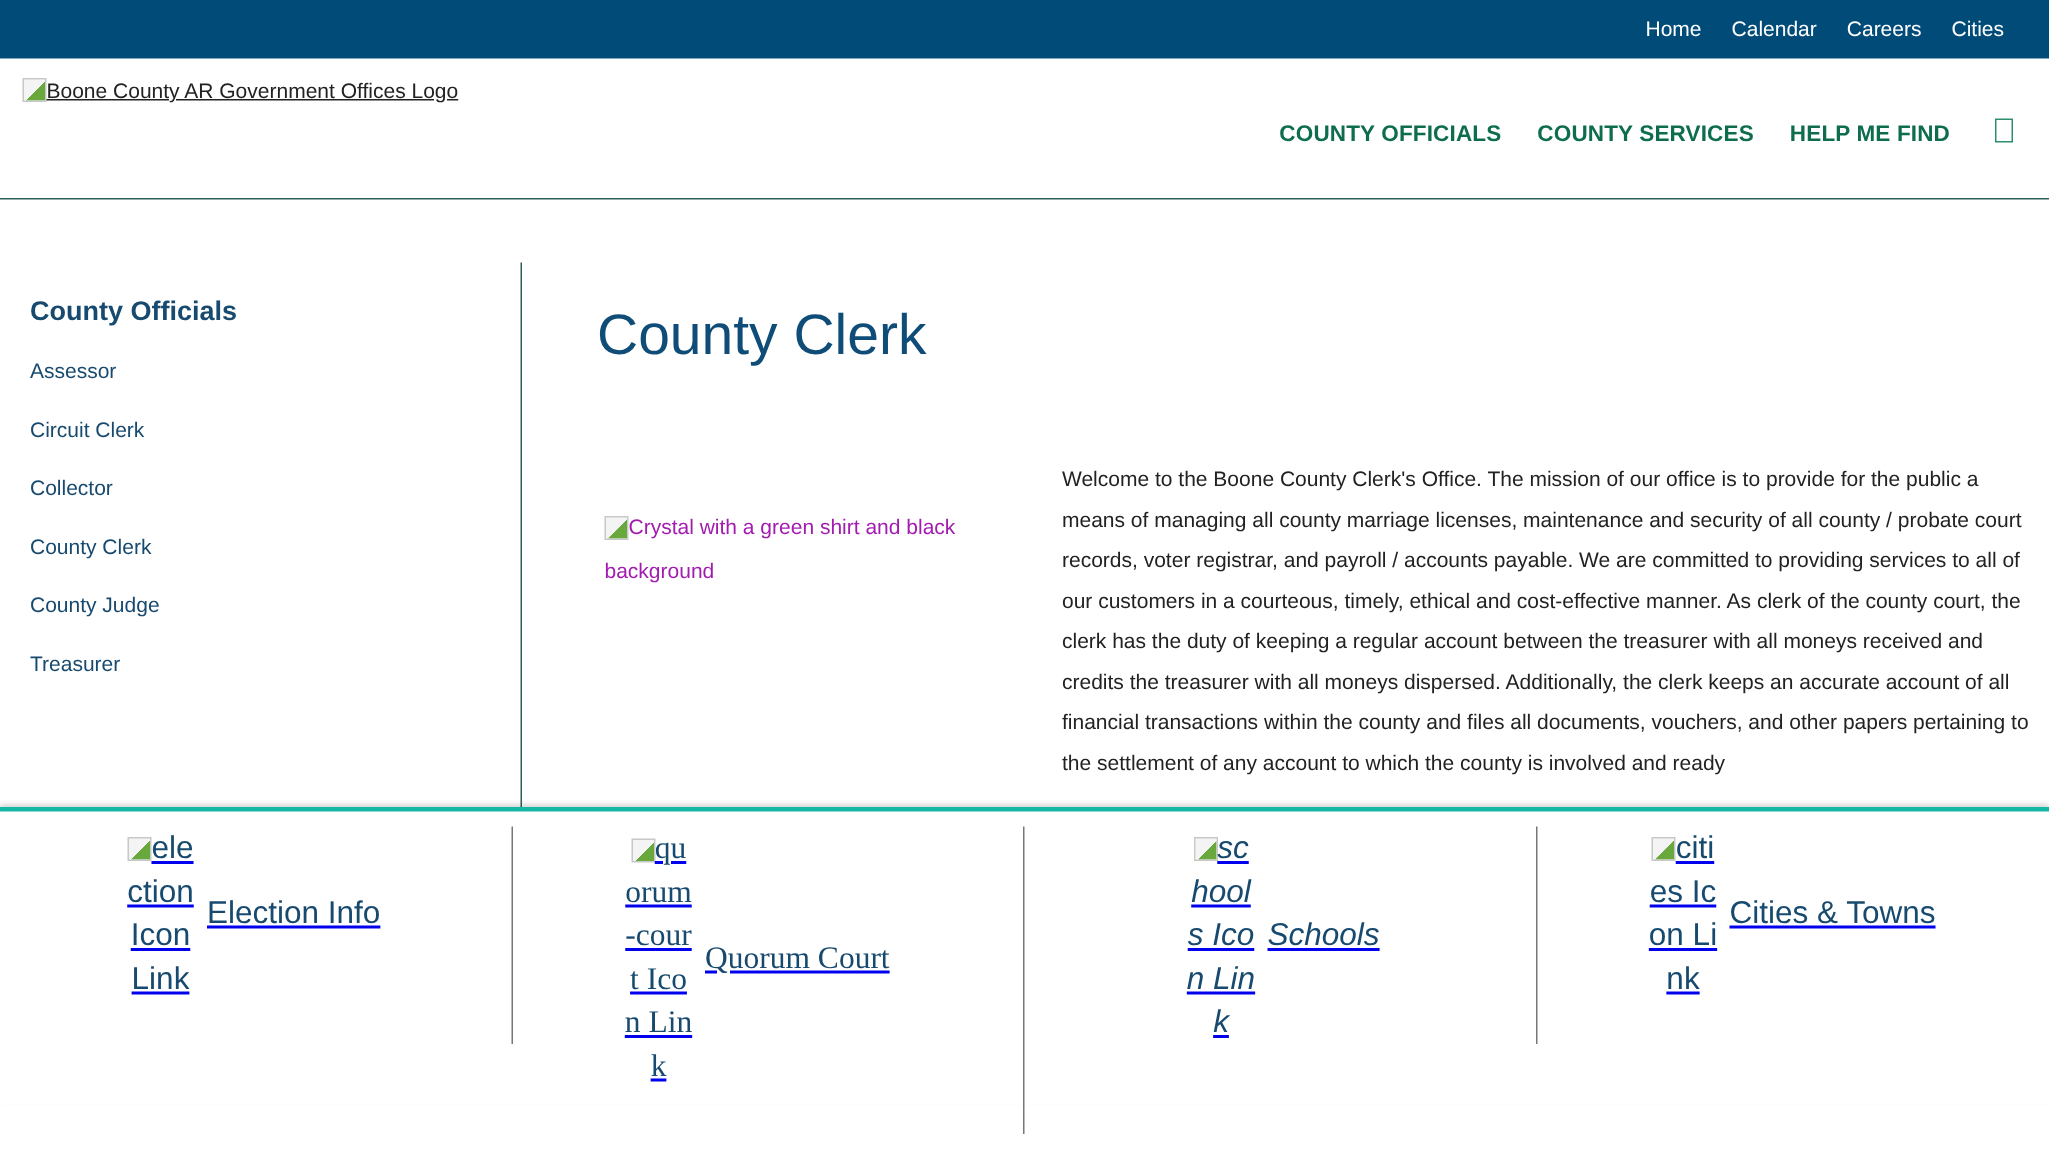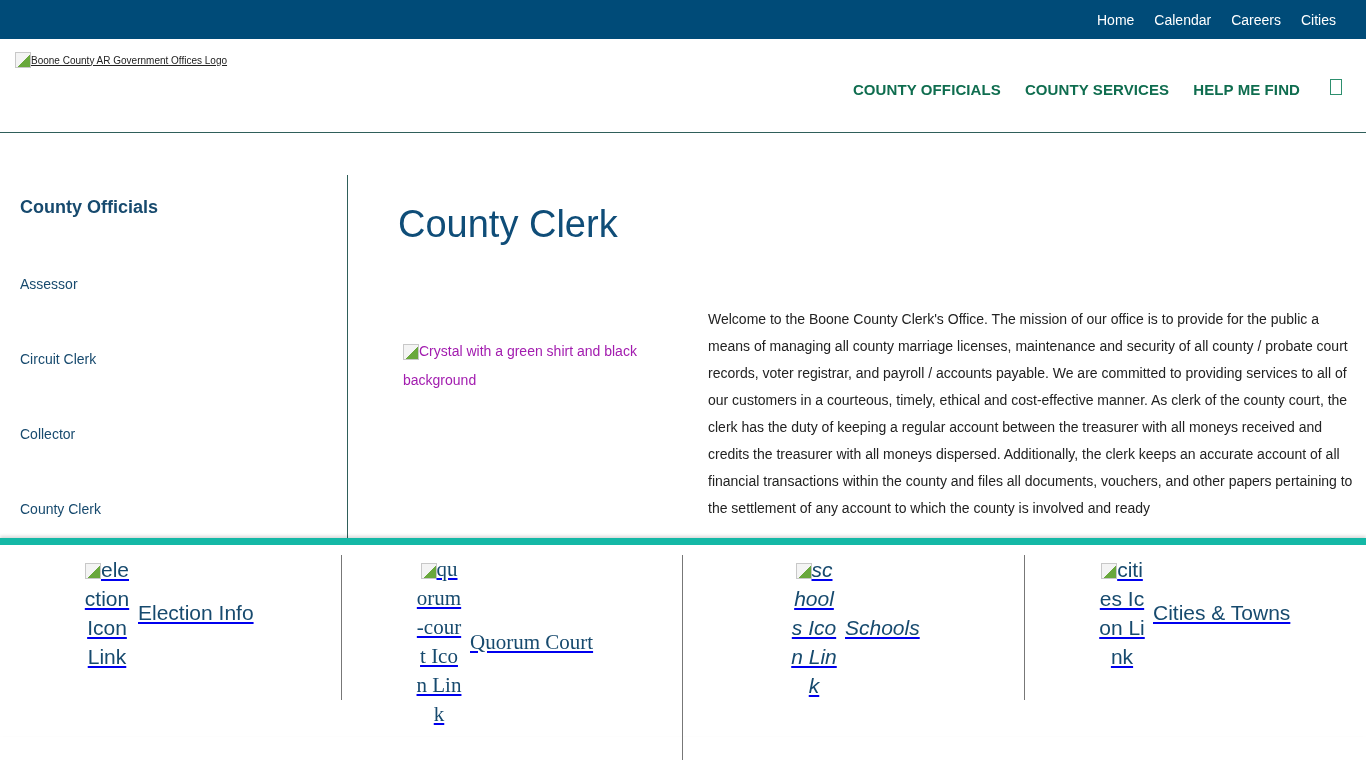--- a/index.html
+++ b/index.html
@@ -5,38 +5,38 @@
     * { box-sizing: border-box; margin: 0; padding: 0; }
     html, body { width: 1366px; height: 768px; overflow: hidden; background: #ffffff; }
     body { font-family: "Liberation Sans", "DejaVu Sans", sans-serif; color: #222; position: relative; }
 
     .topbar { position: absolute; left: 0; top: 0; width: 1366px; height: 39px; background: #004b78; }
     .topbar ul { list-style: none; position: absolute; right: 30px; top: 0; height: 39px; display: flex; align-items: center; }
     .topbar li { margin-left: 20px; }
     .topbar a { color: #ffffff; font-size: 14px; text-decoration: none; }
 
     .header { position: absolute; left: 0; top: 39px; width: 1366px; height: 94px; border-bottom: 1.5px solid #2f5f5a; }
-    .logo { position: absolute; left: 15px; top: 13px; display: flex; align-items: center; font-size: 10px; color: #222; }
+    .logo { position: absolute; left: 15px; top: 13px; display: flex; align-items: center; font-size: 14px; color: #222; }
     .broken-img { display: inline-block; width: 16px; height: 16px; border: 1px solid #c8c8c8; background: linear-gradient(135deg, #f4f4f4 55%, #69a83c 55%); vertical-align: middle; flex: 0 0 auto; }
     .mainnav { position: absolute; right: 24px; top: 42px; display: flex; align-items: center; }
     .mainnav a { color: #0f6d4f; font-weight: bold; font-size: 15px; text-decoration: none; margin-left: 24px; letter-spacing: 0.1px; }
     .search-box { display: inline-block; width: 12px; height: 16px; border: 1.5px solid #2d8f6e; margin-left: 30px; margin-top: -6px; }
 
     .sidebar { position: absolute; left: 0; top: 175px; width: 348px; height: 365px; border-right: 1.5px solid #2f5f5a; }
     .sidebar h3 { position: absolute; left: 20px; top: 22px; font-size: 18px; color: #174a6e; font-weight: bold; }
     .sidebar ul { list-style: none; position: absolute; left: 20px; top: 64px; }
-    .sidebar li { height: 39px; margin-top: 36px; }
+    .sidebar li { height: 39px; }
     .sidebar a { font-size: 14px; color: #174a6e; text-decoration: none; }
 
     .content { position: absolute; left: 398px; top: 175px; width: 968px; }
     .page-title { position: absolute; left: 0; top: 28px; font-size: 38px; color: #0f4d78; font-weight: normal; white-space: nowrap; }
     .photo-alt { position: absolute; left: 5px; top: 162px; width: 260px; font-size: 14px; line-height: 29px; color: #a21caf; }
     .body-text { position: absolute; left: 310px; top: 131px; width: 652px; font-size: 14px; line-height: 27px; color: #222; }
 
-    .quicklinks { position: absolute; left: 0; top: 538px; width: 1366px; height: 198px; background: #ffffff; border-top: 7px solid #14b8a6; box-shadow: 0 -2px 3px rgba(0,0,0,0.15); }
+    .quicklinks { position: absolute; left: 0; top: 538px; width: 1366px; height: 198px; background: #ffffff; border-top: 3px solid #14b8a6; box-shadow: 0 -2px 3px rgba(0,0,0,0.15); }
     .ql { position: absolute; top: 10px; display: flex; align-items: center; }
     .ql-icon { width: 46px; font-size: 21px; line-height: 29px; color: #174a6e; text-align: center; word-break: break-all; }
     .ql-label { font-size: 21px; color: #174a6e; margin-left: 8px; white-space: nowrap; text-decoration: none; }
     .divider { position: absolute; top: 10px; width: 1px; background: #777; }
   </style>
 </head>
 <body>
 
 <div class="topbar">
   <ul>

